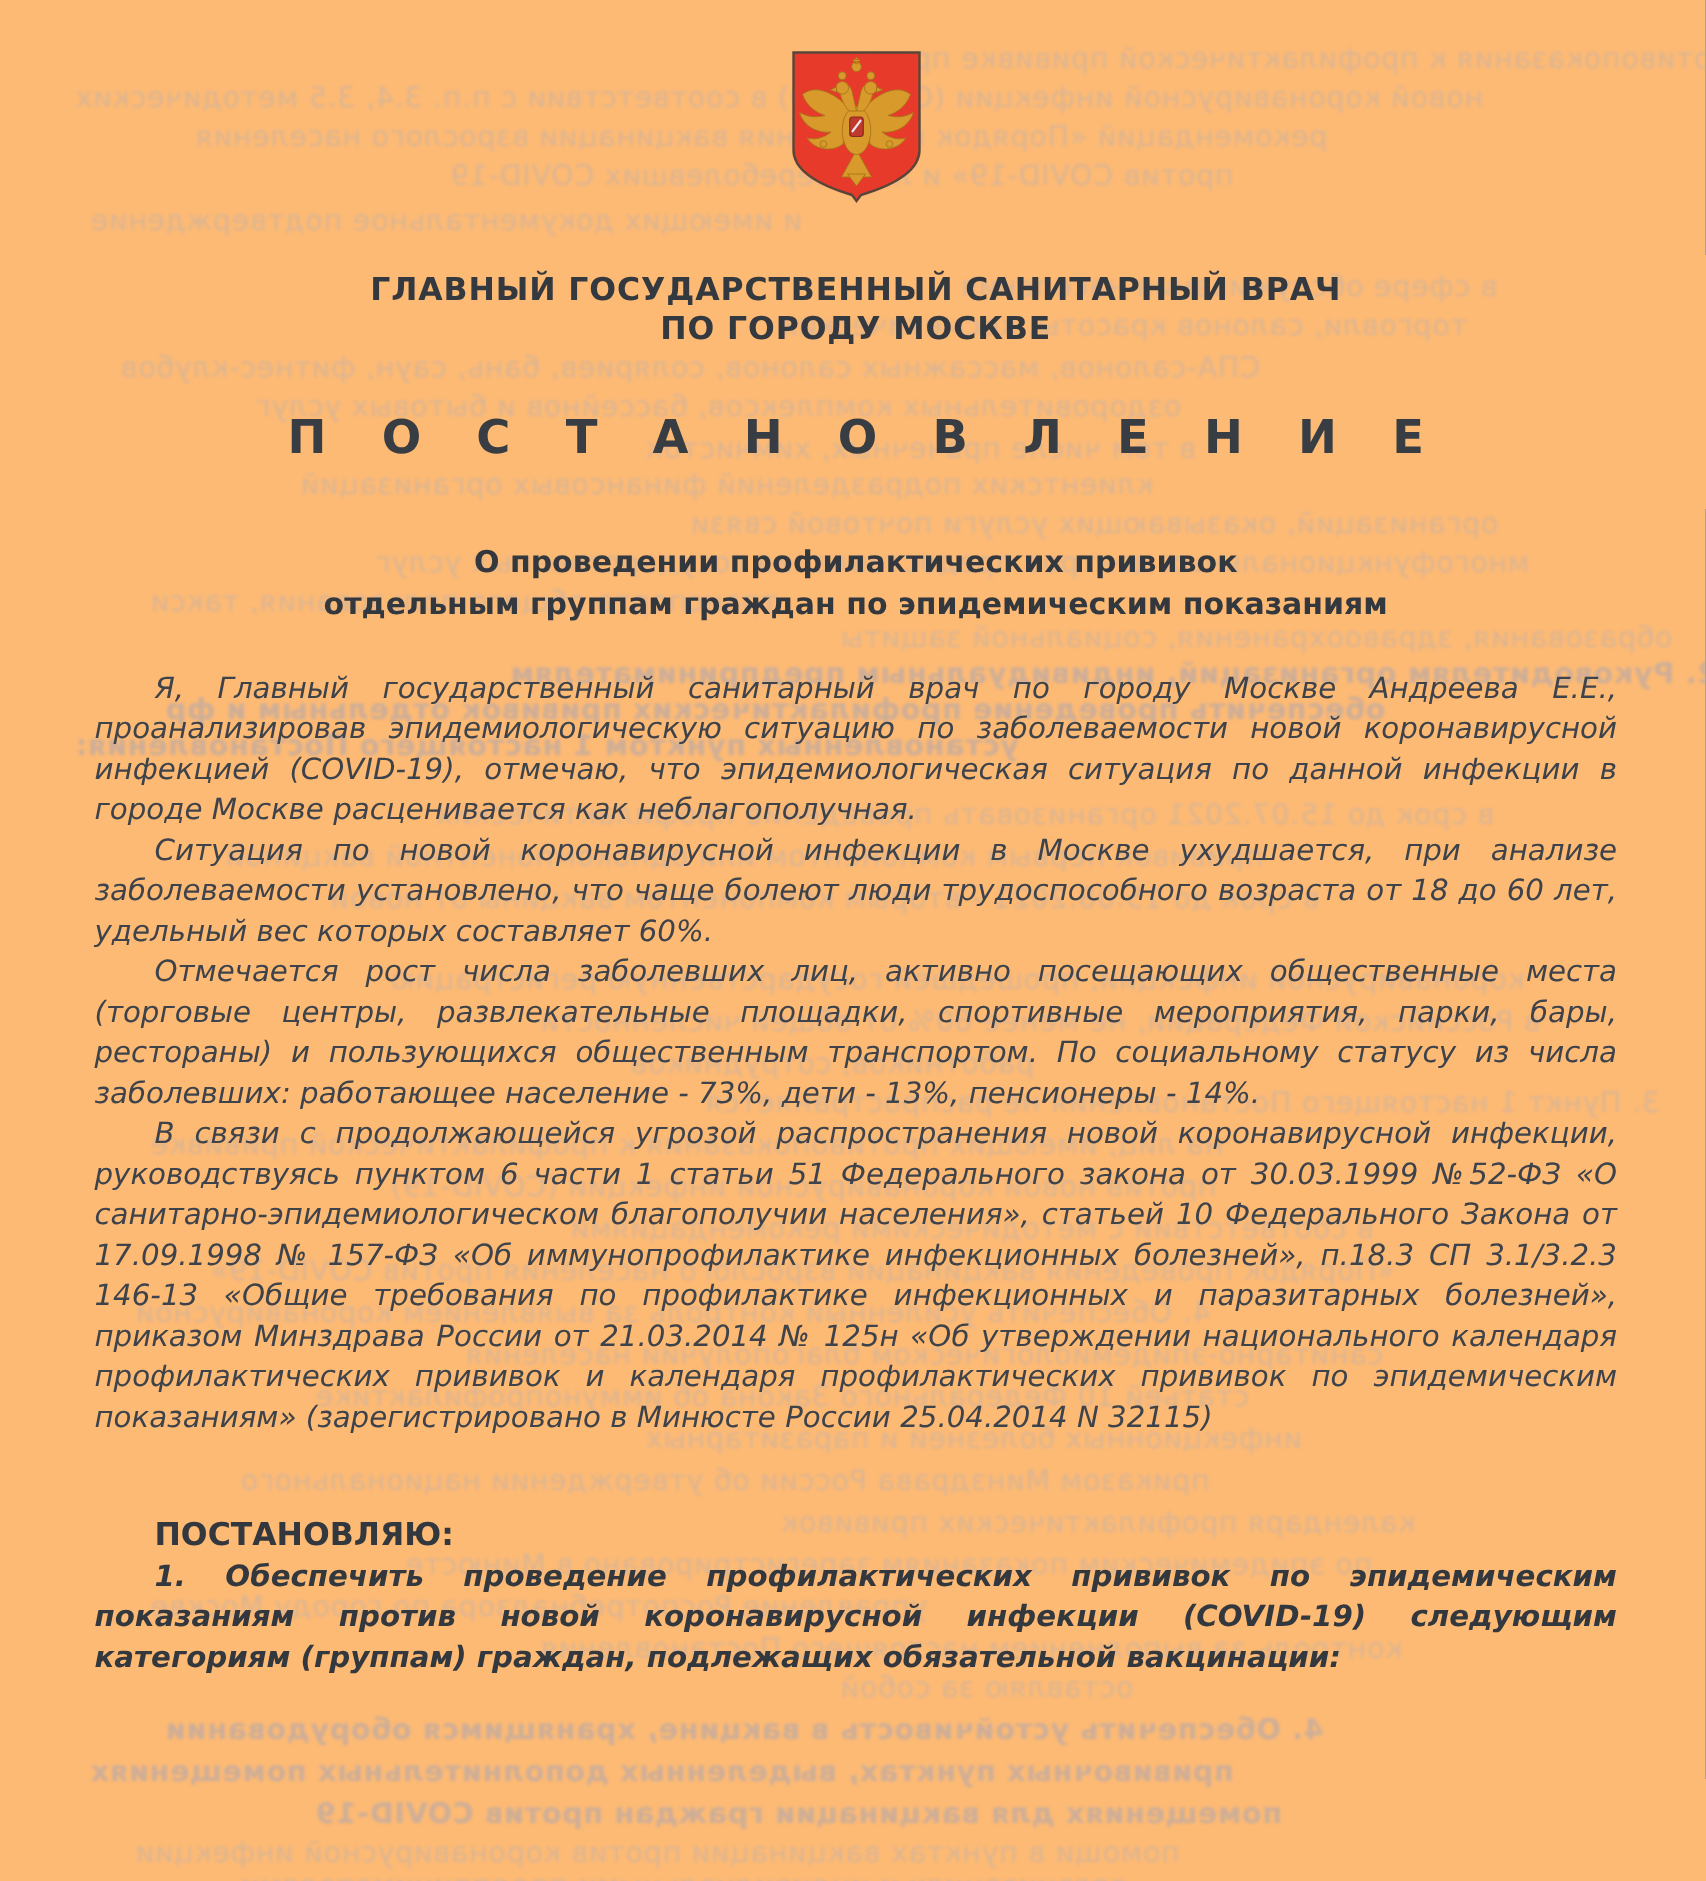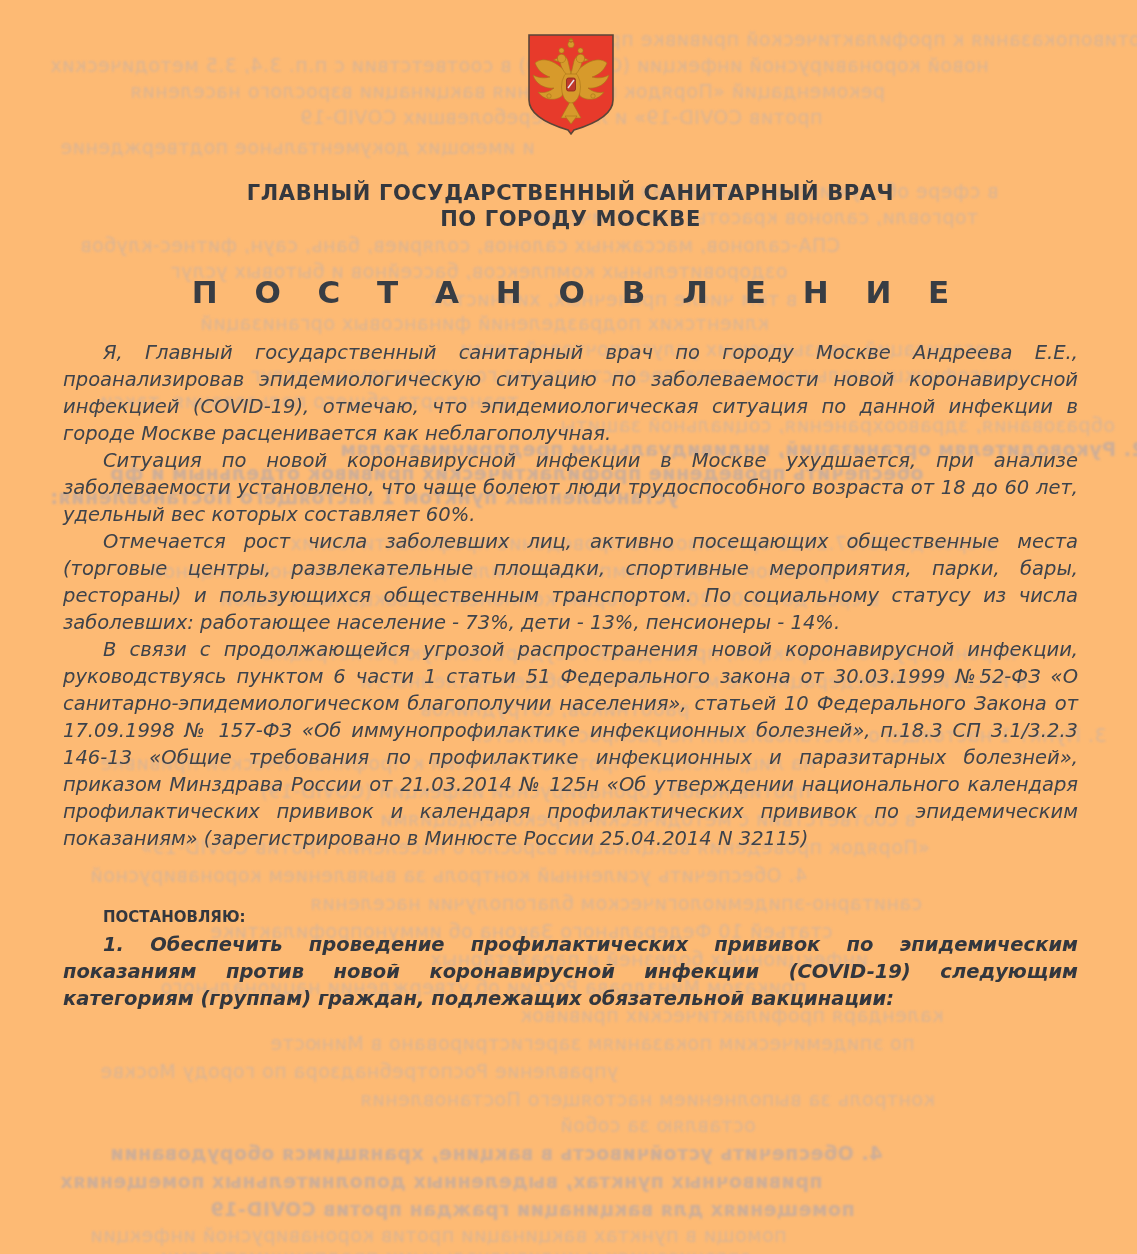--- a/index.html
+++ b/index.html
@@ -49,21 +49,21 @@
     text-align:center;font-weight:bold;font-size:20px;line-height:28px;
     margin-top:50px;color:#33373e;
   }
   .para{
     margin:0;font-size:19.5px;line-height:27px;
     text-align:justify;text-indent:40px;font-style:italic;
   }
   .para.first{margin-top:29px;}
   .para.bold{font-weight:bold;color:#33373e;}
   .resolve-heading{
-    margin:52px 0 0 0;font-size:15px;line-height:27px;
+    margin:52px 0 0 0;font-size:21px;line-height:27px;
     font-weight:bold;color:#33373e;text-indent:40px;
   }
   svg{display:inline-block;}
 </style>
 </head>
 <body>
 
 <div class="page">
 
   <div class="bleed-layer">
@@ -154,20 +154,24 @@
 
     <div class="authority">
       <div>ГЛАВНЫЙ ГОСУДАРСТВЕННЫЙ САНИТАРНЫЙ ВРАЧ</div>
       <div>ПО ГОРОДУ МОСКВЕ</div>
     </div>
 
     <div class="doc-type">П О С Т А Н О В Л Е Н И Е</div>
 
 
 
+    <div class="doc-title">
+      <div>О проведении профилактических прививок</div>
+      <div>отдельным группам граждан по эпидемическим показаниям</div>
+    </div>
 
     <p class="para first">Я, Главный государственный санитарный врач по городу Москве Андреева Е.Е., проанализировав эпидемиологическую ситуацию по заболеваемости новой коронавирусной инфекцией (COVID-19), отмечаю, что эпидемиологическая ситуация по данной инфекции в городе Москве расценивается как неблагополучная.</p>
     <p class="para">Ситуация по новой коронавирусной инфекции в Москве ухудшается, при анализе заболеваемости установлено, что чаще болеют люди трудоспособного возраста от 18 до 60 лет, удельный вес которых составляет 60%.</p>
     <p class="para">Отмечается рост числа заболевших лиц, активно посещающих общественные места (торговые центры, развлекательные площадки, спортивные мероприятия, парки, бары, рестораны) и пользующихся общественным транспортом. По социальному статусу из числа заболевших: работающее население - 73%, дети - 13%, пенсионеры - 14%.</p>
     <p class="para">В связи с продолжающейся угрозой распространения новой коронавирусной инфекции, руководствуясь пунктом 6 части 1 статьи 51 Федерального закона от 30.03.1999 №52-ФЗ «О санитарно-эпидемиологическом благополучии населения», статьей 10 Федерального Закона от 17.09.1998 № 157-ФЗ «Об иммунопрофилактике инфекционных болезней», п.18.3 СП 3.1/3.2.3 146-13 «Общие требования по профилактике инфекционных и паразитарных болезней», приказом Минздрава России от 21.03.2014 № 125н «Об утверждении национального календаря профилактических прививок и календаря профилактических прививок по эпидемическим показаниям» (зарегистрировано в Минюсте России 25.04.2014 N 32115)</p>
 
     <p class="resolve-heading">ПОСТАНОВЛЯЮ:</p>
     <p class="para bold">1. Обеспечить проведение профилактических прививок по эпидемическим показаниям против новой коронавирусной инфекции (COVID-19) следующим категориям (группам) граждан, подлежащих обязательной вакцинации:</p>
 
   </div>

